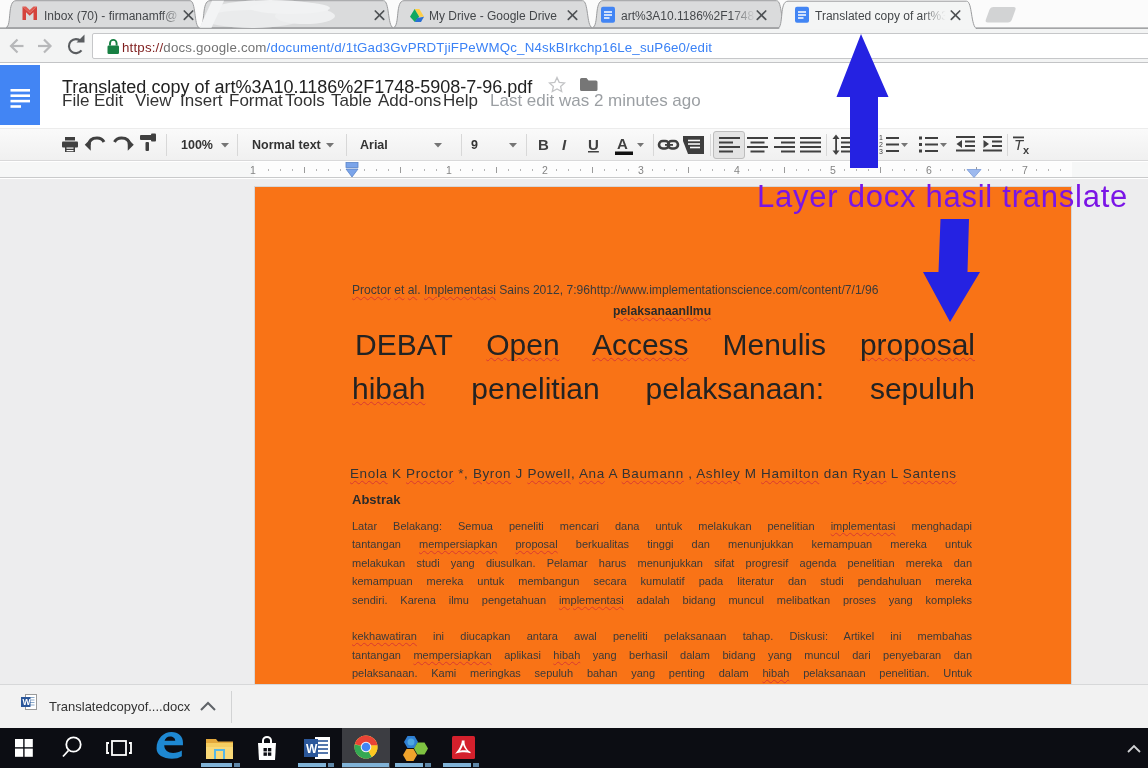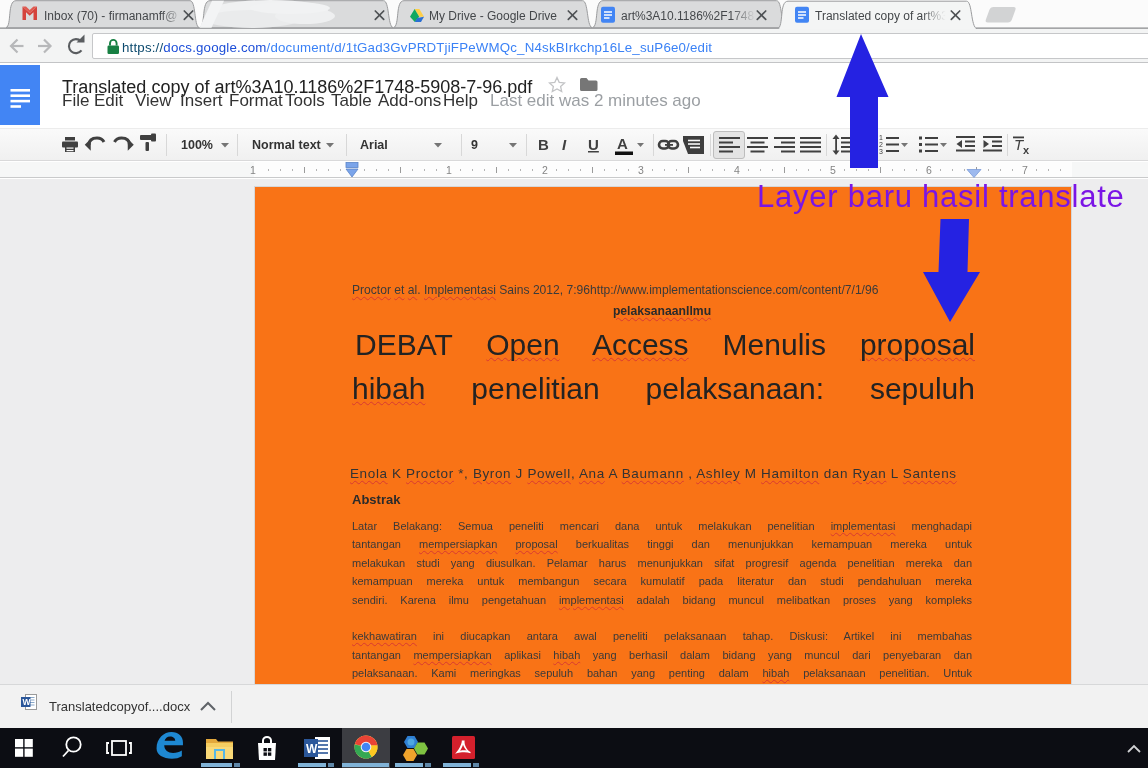--- a/index.html
+++ b/index.html
@@ -145,21 +145,21 @@
         </g>
     </g>
   </svg>
 
   <div class="abs" id="navbar">
     <div class="abs" id="omnibox">
       <svg class="abs" style="left:11px;top:4px" width="20" height="18">
         <rect x="3.5" y="7.5" width="11.5" height="8.5" rx="1.2" fill="#178043"></rect>
         <path d="M 6,7.5 V 5.2 a 3.3,3.3 0 0 1 6.6,0 V 7.5" stroke="#178043" stroke-width="1.9" fill="none"></path>
       </svg>
-      <div class="urltxt"><span style="color:#0c4a6e">https://</span><span style="color:#1d4ed8">docs.google.com</span><span style="color:#3b82f6">/document/d/1tGad3GvPRDTjiFPeWMQc_N4skBIrkchp16Le_suP6e0/edit</span></div>
+      <div class="urltxt"><span style="color:#7f1d1d">https://</span><span style="color:#737373">docs.google.com</span><span style="color:#3b82f6">/document/d/1tGad3GvPRDTjiFPeWMQc_N4skBIrkchp16Le_suP6e0/edit</span></div>
     </div>
     <svg class="abs" style="left:0;top:0" width="92" height="34">
 
       <g stroke="#b7b8ba" stroke-width="2.2" fill="none">
         <line x1="11" y1="17" x2="23.5" y2="17"></line>
         <path d="M 17.5,10.5 L 11,17 L 17.5,23.5" stroke-linejoin="miter"></path>
       </g>
 
       <g stroke="#b7b8ba" stroke-width="2.2" fill="none">
         <line x1="38" y1="17" x2="50.5" y2="17"></line>
@@ -552,18 +552,18 @@
     <div class="ulbar" style="left:234px;width:6px;background:#5f87a8"></div>
     <div class="ulbar" style="left:298px;width:28px"></div>
     <div class="ulbar" style="left:328px;width:6px;background:#5f87a8"></div>
     <div class="ulbar" style="left:342px;width:47px"></div>
     <div class="ulbar" style="left:395px;width:28px"></div>
     <div class="ulbar" style="left:425px;width:6px;background:#5f87a8"></div>
     <div class="ulbar" style="left:443px;width:28px"></div>
     <div class="ulbar" style="left:473px;width:6px;background:#5f87a8"></div>
   </div>
 
-  <div class="abs" style="left:757px;top:179px;font-size:31px;letter-spacing:0.75px;color:#7a15e6;white-space:pre;z-index:60">Layer baru hasil translate</div>
+  <div class="abs" style="left:757px;top:179px;font-size:31px;letter-spacing:0.75px;color:#7a15e6;white-space:pre;z-index:60">Layer docx hasil translate</div>
   <svg class="abs" style="left:0;top:0;z-index:70" width="1148" height="768" pointer-events="none">
     <polygon points="861,34 836.5,97 850,97 850,168 878,168 878,97 888.5,97" fill="#2522e2"></polygon>
     <polygon points="940.5,219 969,219 967.5,272 980,272 950,322 923,272 938.5,272" fill="#2522e2"></polygon>
   </svg>
 </div>
 
 </body></html>

